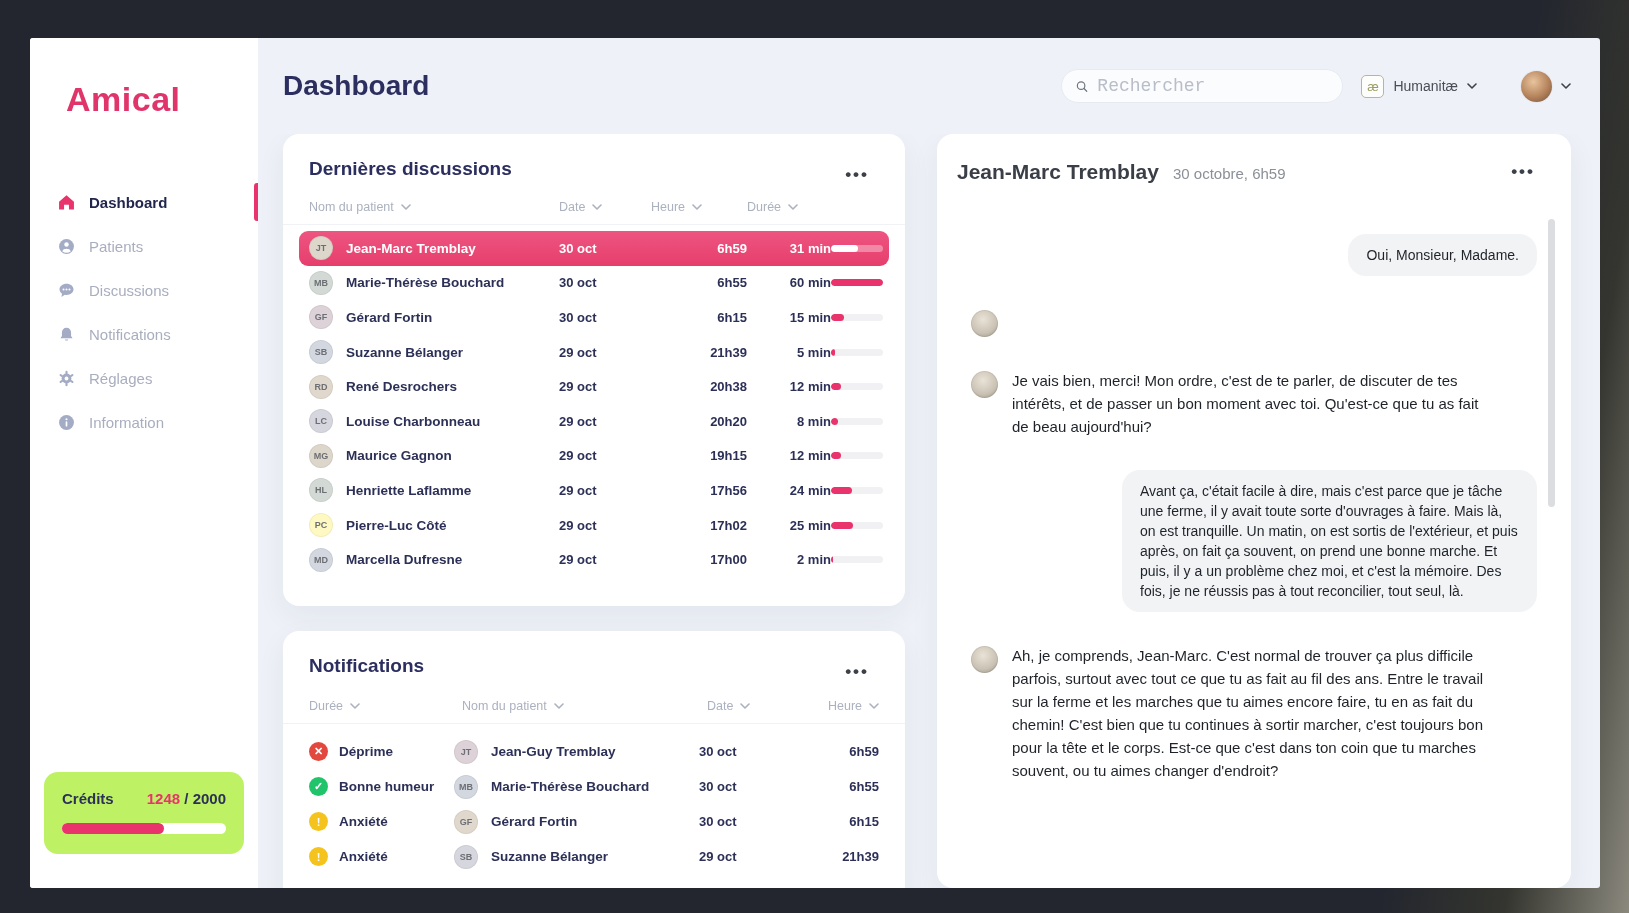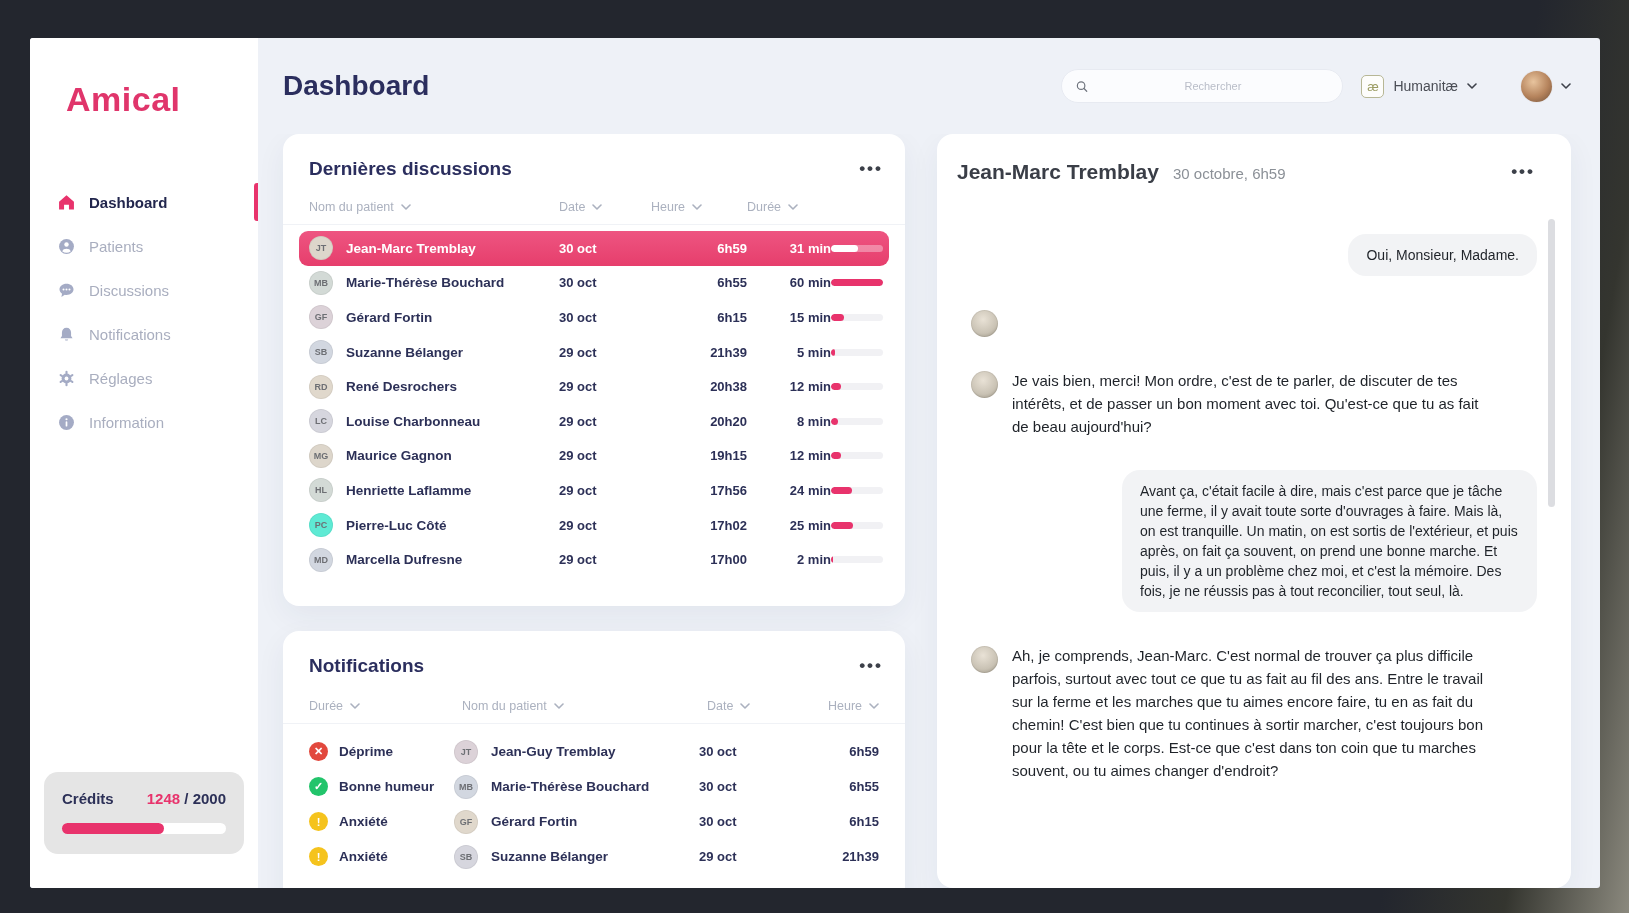--- a/index.html
+++ b/index.html
@@ -17,47 +17,47 @@
   .sidebar { width:228px; background:#ffffff; flex:none; display:flex; flex-direction:column; position:relative; }
   .logo { font-size:34px; font-weight:800; color:#e0356b; letter-spacing:.5px; padding:42px 0 0 36px; }
   .nav { margin-top:66px; display:flex; flex-direction:column; gap:10px; }
   .nav-item { position:relative; display:flex; align-items:center; gap:14px; height:34px; padding-left:28px; cursor:pointer; }
   .nav-item .icon { width:17px; height:17px; color:#a4abc5; display:flex; align-items:center; justify-content:center; }
   .nav-item .icon svg { width:17px; height:17px; }
   .nav-item .label { font-size:15px; color:#a9aebf; }
   .nav-item.active .icon { color:#e8336c; }
   .nav-item.active .label { color:#22264d; font-weight:700; }
   .active-bar { position:absolute; right:0; top:-2px; width:4px; height:38px; border-radius:3px 0 0 3px; background:#e8336c; }
-  .credits-card { margin:auto 14px 34px 14px; background:#e5e5e5; border-radius:14px; padding:18px 18px 20px 18px; }
+  .credits-card { margin:auto 14px 34px 14px; background:#bef264; border-radius:14px; padding:18px 18px 20px 18px; }
   .credits-row { display:flex; justify-content:space-between; align-items:center; font-size:15px; }
   .credits-row .cl { color:#2c3057; font-weight:700; }
   .credits-val { color:#2c3057; font-weight:700; }
   .credits-val .used { color:#e8336c; }
   .credits-bar { position:relative; margin-top:16px; height:11px; border-radius:6px; background:#ffffff; }
   .credits-fill { height:11px; border-radius:6px; background:#e8336c; }
   
   .main { flex:1; display:flex; flex-direction:column; overflow:hidden; }
   .main-header { height:96px; flex:none; display:flex; align-items:center; padding:0 29px 0 25px; }
   .page-title { font-size:28px; font-weight:800; color:#2b2e5e; }
   .search-pill { margin-left:auto; width:282px; height:34px; background:#fbfcfe; border:1px solid #e7eaf1; border-radius:17px; display:flex; align-items:center; padding:0 14px; gap:9px; }
   .search-pill svg { width:13px; height:13px; stroke:#6b7widh280; }
-  .search-pill input { border:none; outline:none; background:transparent; font-size:11px; color:#555; width:100%; font-family:Liberation Sans, sans-serif;text-align:center; }
+  .search-pill input { border:none; outline:none; background:transparent; font-size:18px; color:#555; width:100%; font-family:Liberation Mono, monospace; }
   .search-pill input::placeholder { color:#b9bdc8; }
   .lang-select { display:flex; align-items:center; gap:9px; margin-left:18px; cursor:pointer; }
   .ae-badge { width:23px; height:23px; border:1px solid #b7b795; border-radius:5px; color:#9b9c62; font-size:13px; display:flex; align-items:center; justify-content:center; background:#fdfdfb; }
   .lang-name { font-size:14px; color:#4a4d55; }
   .chev { width:10px; height:6px; }
   .chev path { fill:none; stroke:#3d414a; stroke-width:1.6; stroke-linecap:round; stroke-linejoin:round; }
   .avatar-group { display:flex; align-items:center; gap:9px; margin-left:44px; cursor:pointer; }
   .header-avatar { width:31px; height:31px; border-radius:50%; background:radial-gradient(circle at 40% 35%, #e8c49e 0%, #b5835c 55%, #6e4f38 100%); box-shadow:0 0 0 1px #e8eaf0; }
   
   .content { flex:1; display:flex; padding:0 29px 0 25px; gap:32px; overflow:hidden; }
   .left-col { width:622px; flex:none; display:flex; flex-direction:column; }
   .card { background:#fff; border-radius:16px; box-shadow:0 10px 30px rgba(40,50,90,.06); }
-  .card-head { display:flex; align-items:center; padding:24px 22px 0 26px; }
+  .card-head { display:flex; align-items:flex-end; padding:24px 36px 0 26px; }
   .card-title { font-size:19px; font-weight:800; color:#2b2e5e; }
   .dots { margin-left:auto; color:#3c4049; font-size:17px; font-weight:700; letter-spacing:2px; cursor:pointer; line-height:10px; }
   .sheet-under { height:14px; width:92%; margin:-7px auto 0 auto; background:#ffffff; opacity:.55; border-radius:0 0 14px 14px; }
   
   .disc-card { height:472px; flex:none; }
   .d-head { display:grid; grid-template-columns:250px 92px 96px 84px 1fr; align-items:center; padding:20px 26px 10px 26px; border-bottom:1px solid #f0f2f6; }
   .col-label { display:inline-flex; align-items:center; gap:7px; font-size:12.5px; color:#abb1bf; cursor:pointer; }
   .col-label .chev path { stroke:#abb1bf; }
   .c-right { justify-self:end; }
   .c-mid { justify-self:start; }
@@ -357,21 +357,21 @@
                 <span class="ptime">17h56</span>
                 <span class="pdur">24 min</span>
                 <div class="barcell">
                   <div class="dur-bar">
                     <div class="dur-fill" style="width: 40%;"></div>
                   </div>
                 </div>
               </div>
               <div class="d-row">
                 <div class="namecell">
-                  <div class="avatar" style="background: #5eead4;">PC</div>
+                  <div class="avatar" style="background: #fef9c3;">PC</div>
                   <span class="pname">Pierre-Luc Côté</span>
                 </div>
                 <span class="pdate">29 oct</span>
                 <span class="ptime">17h02</span>
                 <span class="pdur">25 min</span>
                 <div class="barcell">
                   <div class="dur-bar">
                     <div class="dur-fill" style="width: 42%;"></div>
                   </div>
                 </div>

